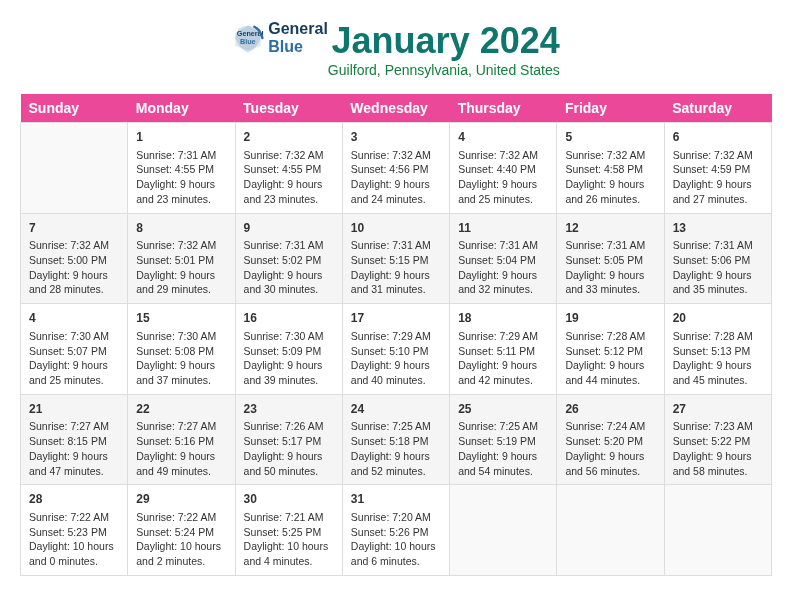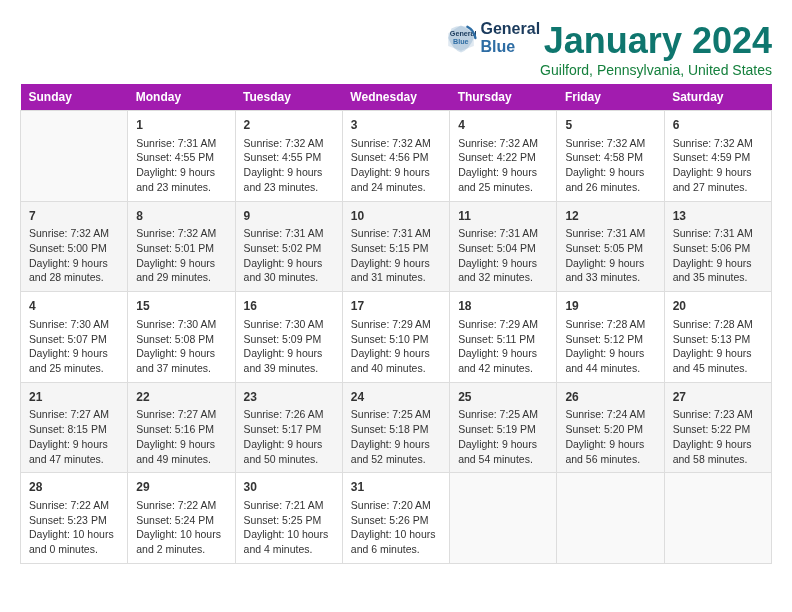--- a/index.html
+++ b/index.html
@@ -5,23 +5,23 @@
     * { box-sizing: border-box; margin: 0; padding: 0; }
     body {
       font-family: Arial, sans-serif;
       background: #fff;
       width: 792px;
       min-height: 612px;
       padding: 20px;
     }
     .header {
       display: flex;
-      justify-content: flex-end;
+      justify-content: center;
       align-items: flex-start;
-      margin-bottom: 6px;
+      margin-bottom: 16px;
     }
     .logo {
       display: flex;
       align-items: center;
     }
     .logo-icon {
       width: 32px;
       height: 32px;
       margin-right: 4px;
     }
@@ -36,25 +36,25 @@
     .location {
       font-size: 14px;
       color: #15803d;
     }
     table {
       width: 100%;
       border-collapse: collapse;
       font-size: 10.5px;
     }
     thead tr th {
-      background-color: #a21caf;
+      background-color: #ec4899;
       color: #fff;
       text-align: left;
       padding: 6px 8px;
-      font-size: 12px;
+      font-size: 14px;
       font-weight: bold;
     }
     tbody tr td {
       vertical-align: top;
       padding: 6px 8px;
       border: 1px solid #ddd;
       width: 14.28%;
       min-height: 80px;
       height: 90px;
       color: #333;
@@ -132,21 +132,21 @@
         <td>
           <span class="day-number">3</span>
           <div>Sunrise: 7:32 AM</div>
           <div>Sunset: 4:56 PM</div>
           <div>Daylight: 9 hours</div>
           <div>and 24 minutes.</div>
         </td>
         <td>
           <span class="day-number">4</span>
           <div>Sunrise: 7:32 AM</div>
-          <div>Sunset: 4:22 PM</div>
+          <div>Sunset: 4:40 PM</div>
           <div>Daylight: 9 hours</div>
           <div>and 25 minutes.</div>
         </td>
         <td>
           <span class="day-number">5</span>
           <div>Sunrise: 7:32 AM</div>
           <div>Sunset: 4:58 PM</div>
           <div>Daylight: 9 hours</div>
           <div>and 26 minutes.</div>
         </td>

